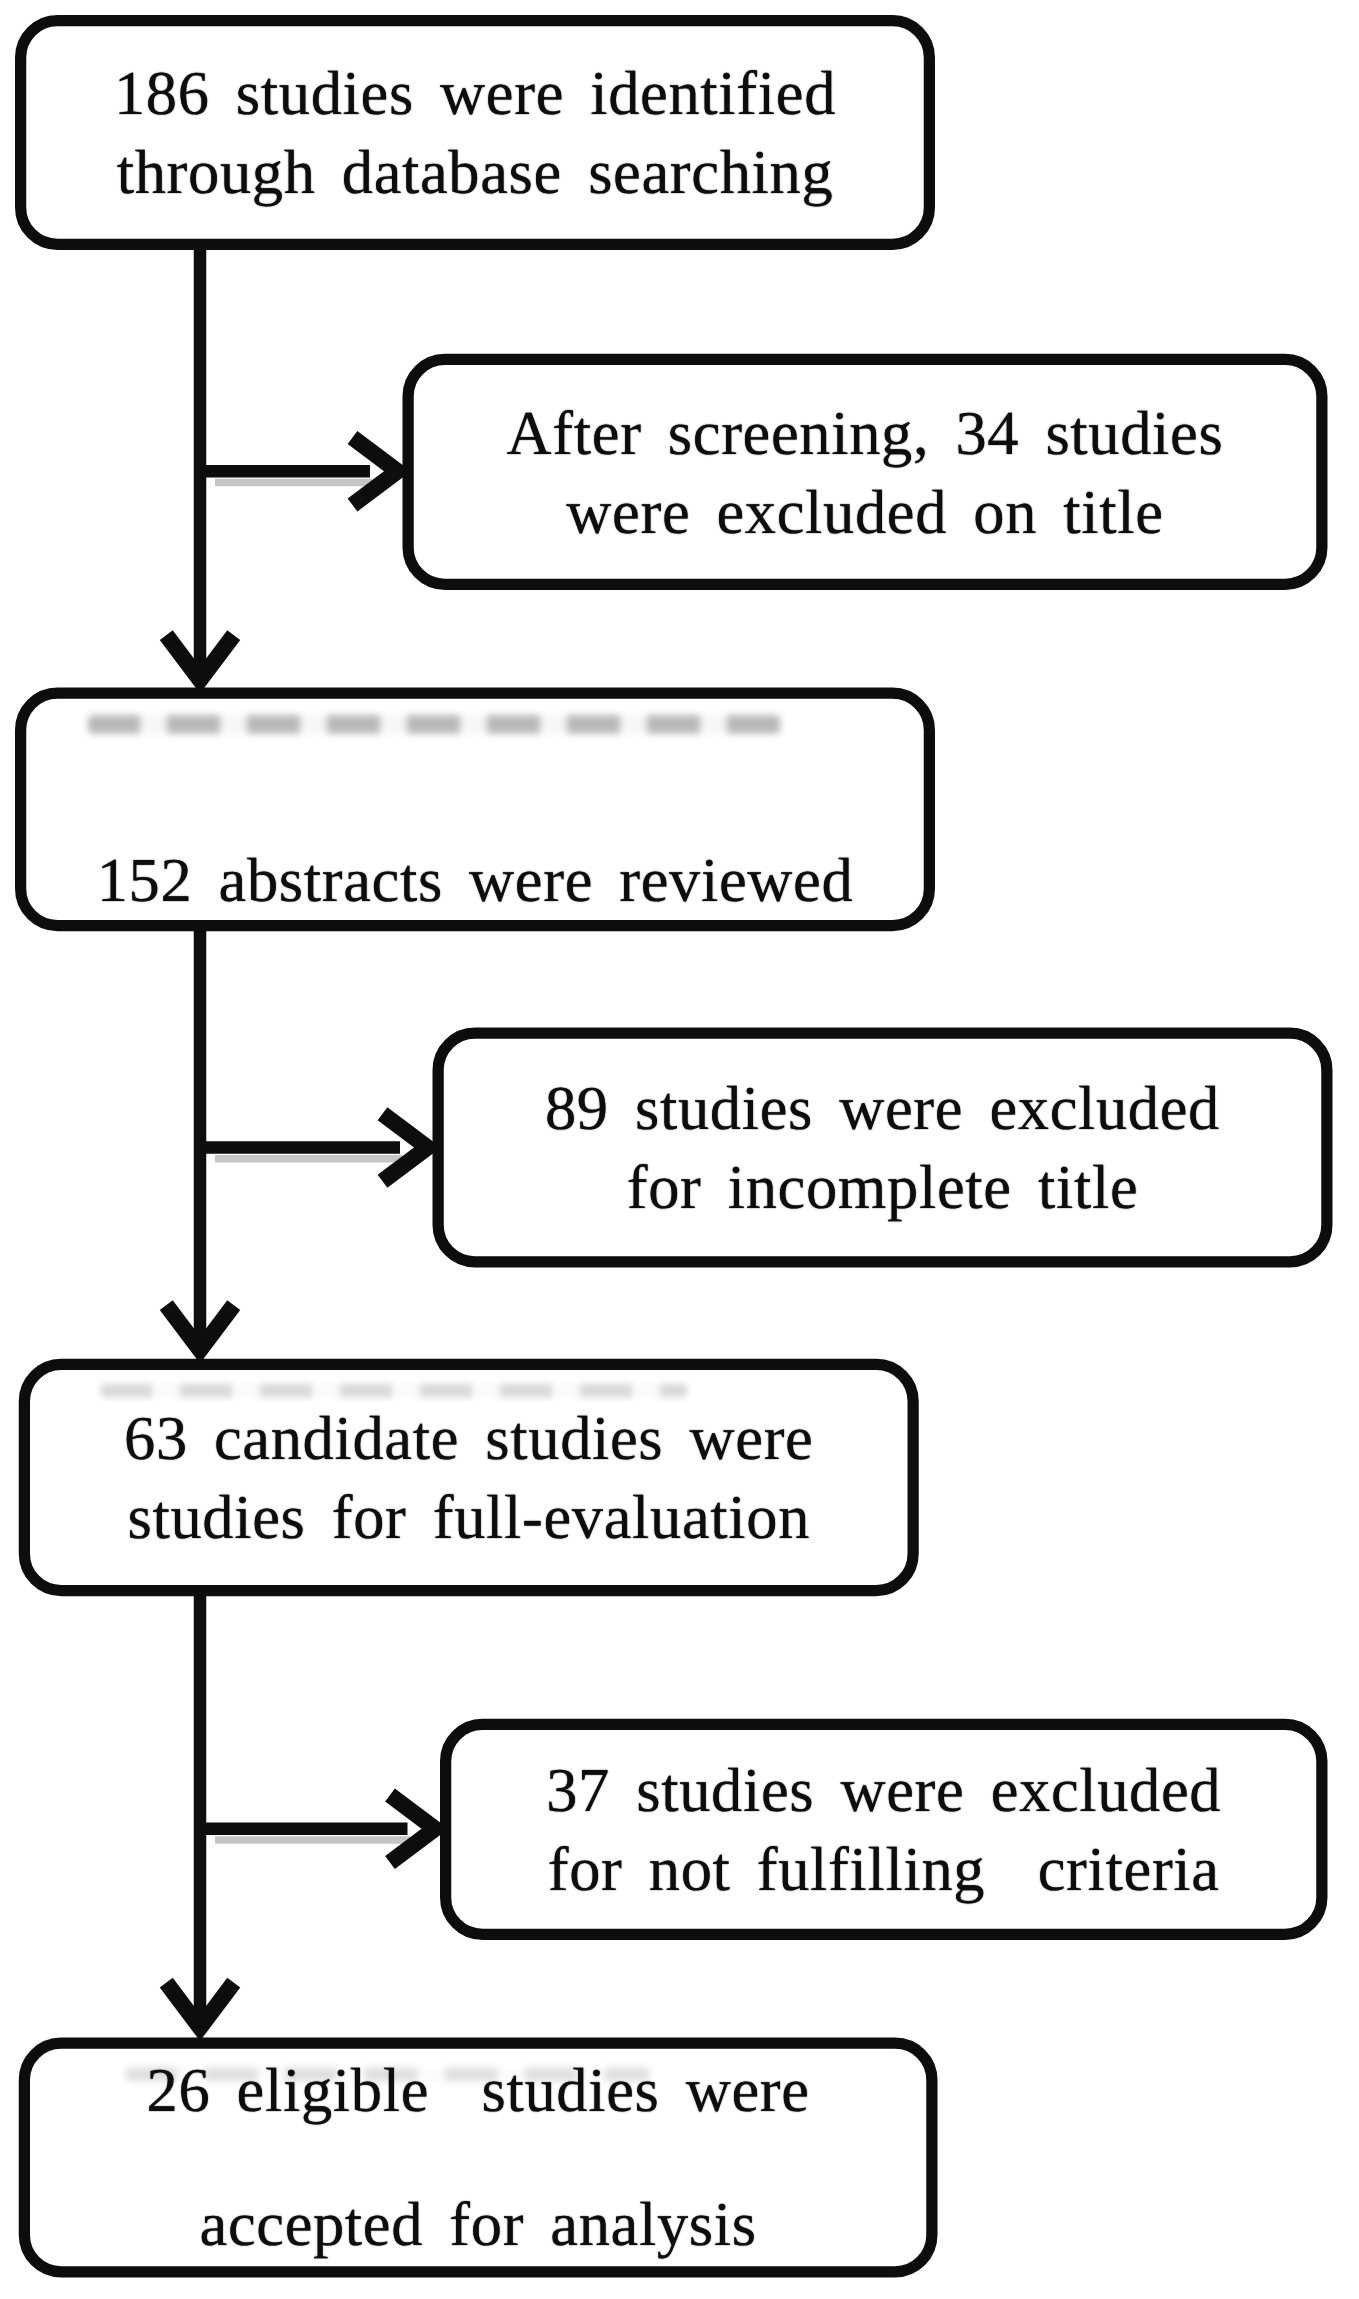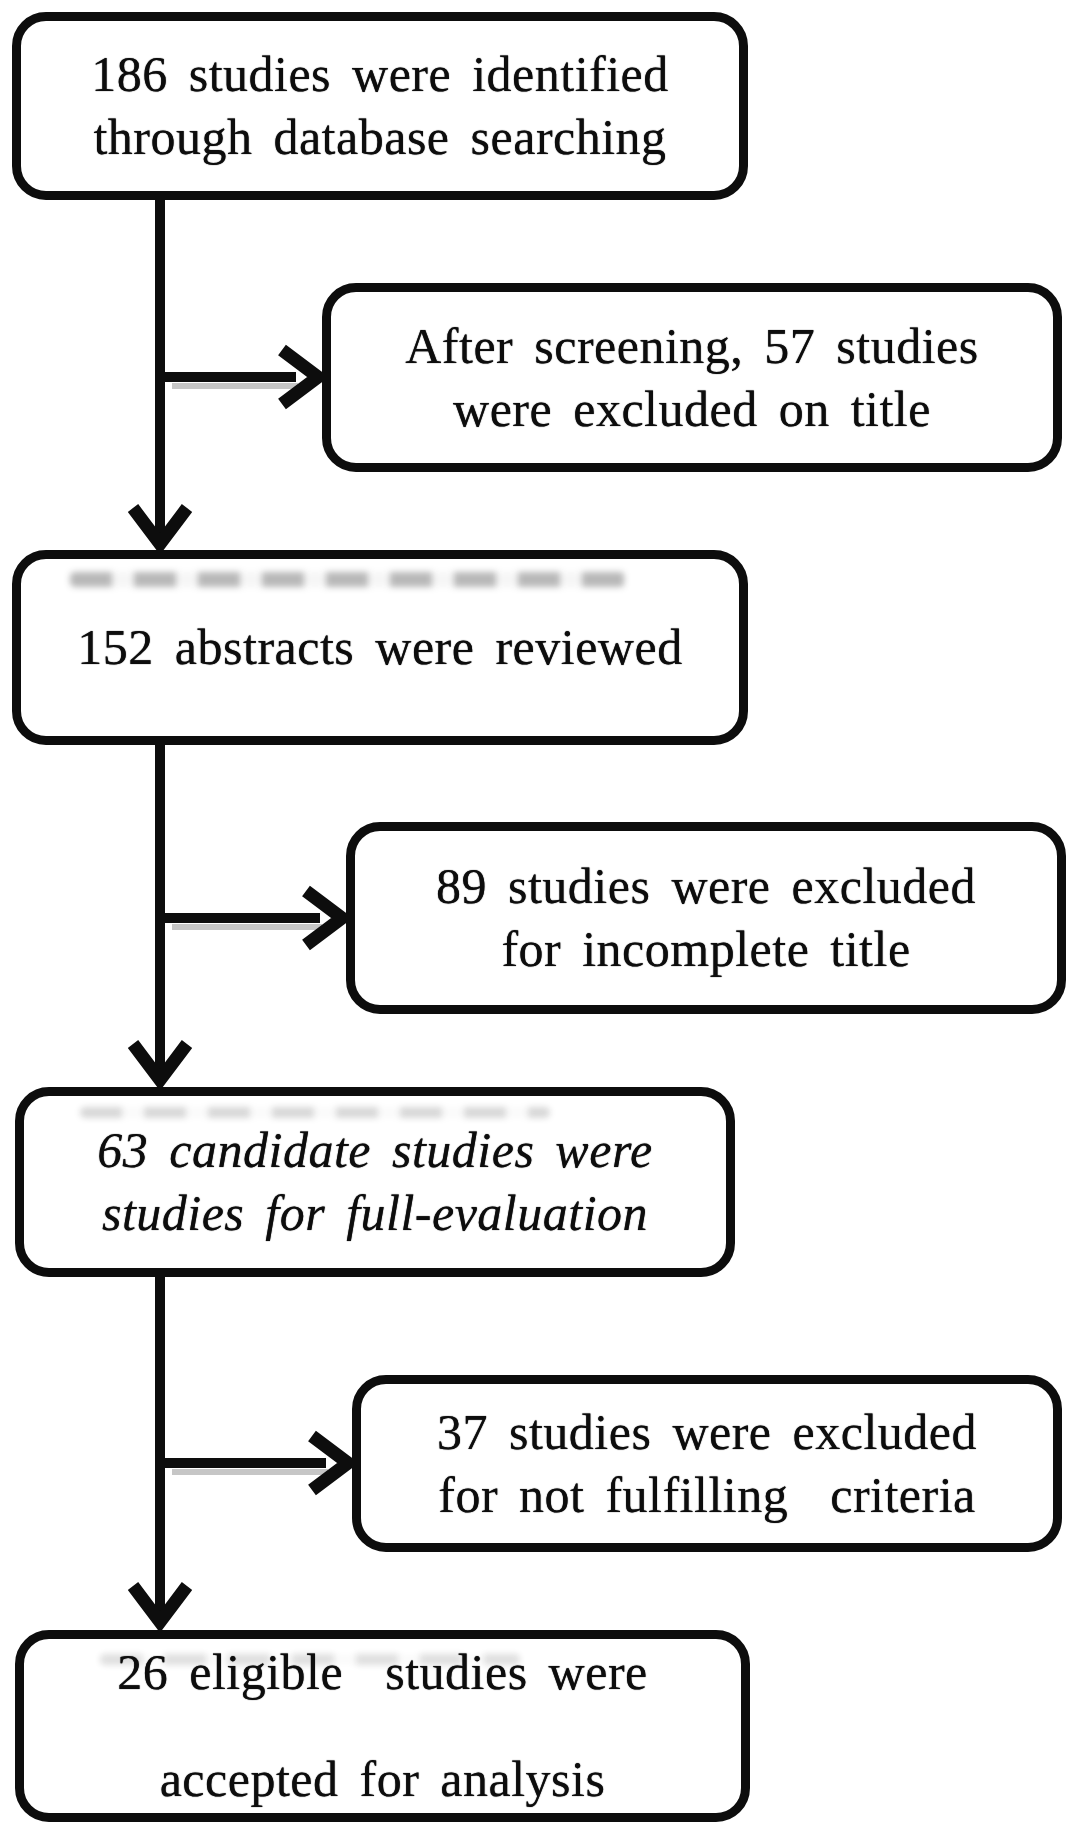--- a/index.html
+++ b/index.html
@@ -26,23 +26,23 @@
     font-size: 50px;
     line-height: 63px;
     word-spacing: 8px;
     letter-spacing: 0.5px;
     text-shadow: 0 0 1px #0d0d0d;
     z-index: 2;
   }
   .flowbox .line { white-space: pre-wrap; display: block; }
   #box-identified          { left: 12px;  top: 12px;   width: 736px; height: 188px; }
   #box-excluded-title      { left: 322px; top: 283px;  width: 740px; height: 189px; }
-  #box-abstracts           { left: 12px;  top: 550px;  width: 736px; height: 195px; }
+  #box-abstracts           { left: 12px;  top: 550px;  width: 736px; height: 195px; justify-content: flex-end; }
   #box-excluded-incomplete { left: 346px; top: 822px;  width: 720px; height: 192px; }
-  #box-candidates          { left: 15px;  top: 1087px; width: 720px; height: 190px; font-style: italic; }
+  #box-candidates          { left: 15px;  top: 1087px; width: 720px; height: 190px; }
   #box-excluded-criteria   { left: 352px; top: 1375px; width: 710px; height: 177px; justify-content: center; }
   #box-eligible            { left: 15px;  top: 1630px; width: 735px; height: 192px; gap: 44px; }
   #connector-layer {
     position: absolute;
     left: 0; top: 0;
     width: 1087px;
     height: 1839px;
     z-index: 1;
     pointer-events: none;
   }
@@ -90,21 +90,21 @@
       <polyline points="312,1436 348,1463 312,1490"></polyline>
     </g>
   </svg>
 
   <div id="box-identified" class="flowbox">
     <span class="line">186 studies were identified</span>
     <span class="line">through database searching</span>
   </div>
 
   <div id="box-excluded-title" class="flowbox">
-    <span class="line">After screening, 57 studies</span>
+    <span class="line">After screening, 34 studies</span>
     <span class="line">were excluded on title</span>
   </div>
 
   <div id="box-abstracts" class="flowbox">
     <span class="line">152 abstracts were reviewed</span>
   </div>
 
   <div id="box-excluded-incomplete" class="flowbox">
     <span class="line">89 studies were excluded</span>
     <span class="line">for incomplete title</span>

